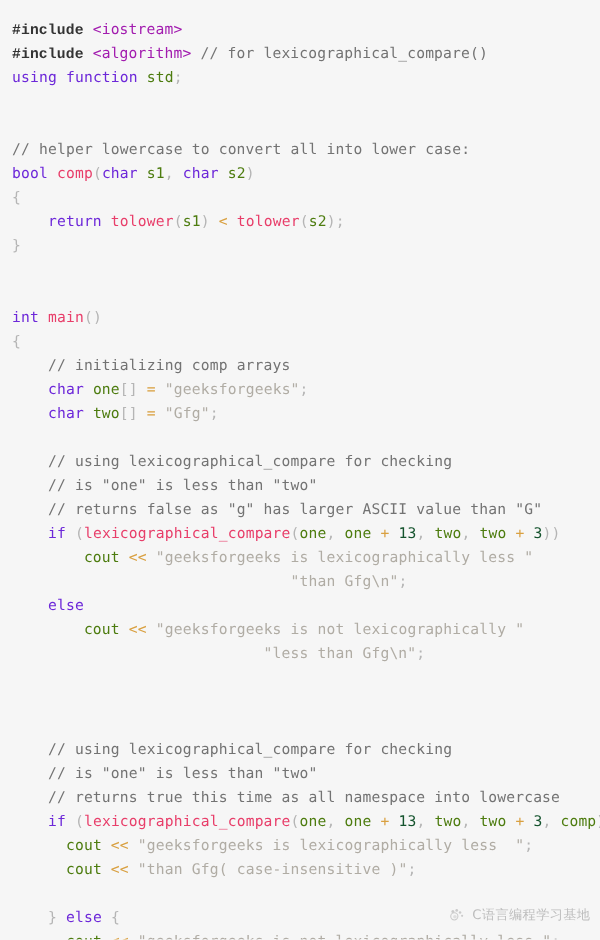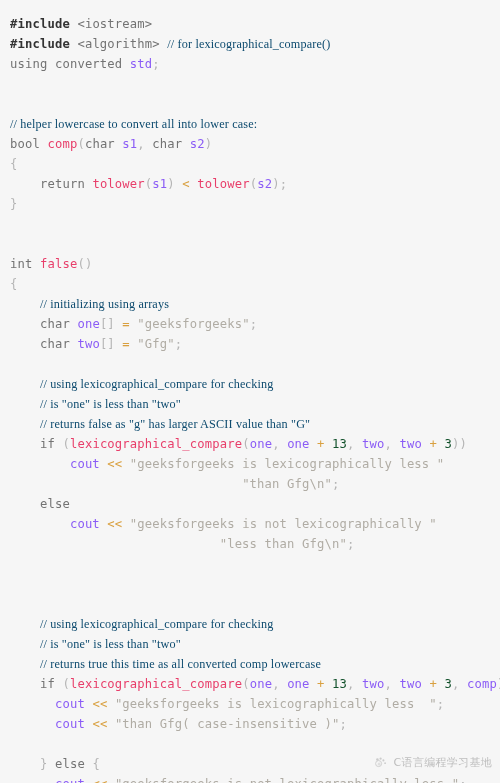--- a/index.html
+++ b/index.html
@@ -34,31 +34,31 @@
     height: 20px;
     line-height: 20px;
     font-size: 12.2px;
     white-space: pre;
     padding-left: 10px;
     letter-spacing: 0.15px;
     color: #444444;
   }
 
   
-  .t-pre      { color: #333333; font-weight: bold; }
-  .t-header   { color: #737373; }
-  .t-kw       { color: #737373; }
+  .t-pre      { color: #333333; font-weight: bold; font-family: Liberation Mono, monospace; }
+  .t-header   { color: #a21caf; }
+  .t-kw       { color: #6d28d9; }
   .t-fn       { color: #e83e6a; }
-  .t-comment  { color: #0c4a6e; font-family: Liberation Serif, serif; }
+  .t-comment  { color: #737373; }
   .t-str      { color: #b0aca4; }
   .t-num      { color: #14532d; }
   .t-op       { color: #d9a040; }
   .t-punct    { color: #b5b5b5; }
   .t-brace    { color: #b5b5b5; }
-  .t-id       { color: #8b5cf6; }
+  .t-id       { color: #4d7c0f; }
   .t-plain    { color: #4a4a4a; }
 
   
   #watermark {
     position: absolute;
     right: 8px;
     bottom: 13px;
     display: flex;
     align-items: flex-start;
     gap: 5px;
@@ -81,51 +81,51 @@
   }
 </style>
 </head>
 <body>
 
 <div id="code-block">
 
   <div class="code-lines" id="code-lines">
       <div class="code-line"><span class="t-pre">#include</span><span class="t-plain"> </span><span class="t-header">&lt;iostream&gt;</span></div>
       <div class="code-line"><span class="t-pre">#include</span><span class="t-plain"> </span><span class="t-header">&lt;algorithm&gt;</span><span class="t-plain"> </span><span class="t-comment">// for lexicographical_compare()</span></div>
-      <div class="code-line"><span class="t-kw">using</span><span class="t-plain"> </span><span class="t-kw">converted</span><span class="t-plain"> </span><span class="t-id">std</span><span class="t-punct">;</span></div>
+      <div class="code-line"><span class="t-kw">using</span><span class="t-plain"> </span><span class="t-kw">function</span><span class="t-plain"> </span><span class="t-id">std</span><span class="t-punct">;</span></div>
       <div class="code-line">&nbsp;</div>
       <div class="code-line">&nbsp;</div>
       <div class="code-line"><span class="t-comment">// helper lowercase to convert all into lower case:</span></div>
       <div class="code-line"><span class="t-kw">bool</span><span class="t-plain"> </span><span class="t-fn">comp</span><span class="t-punct">(</span><span class="t-kw">char</span><span class="t-plain"> </span><span class="t-id">s1</span><span class="t-punct">,</span><span class="t-plain"> </span><span class="t-kw">char</span><span class="t-plain"> </span><span class="t-id">s2</span><span class="t-punct">)</span></div>
       <div class="code-line"><span class="t-brace">{</span></div>
       <div class="code-line"><span class="t-plain">    </span><span class="t-kw">return</span><span class="t-plain"> </span><span class="t-fn">tolower</span><span class="t-punct">(</span><span class="t-id">s1</span><span class="t-punct">)</span><span class="t-plain"> </span><span class="t-op">&lt;</span><span class="t-plain"> </span><span class="t-fn">tolower</span><span class="t-punct">(</span><span class="t-id">s2</span><span class="t-punct">);</span></div>
       <div class="code-line"><span class="t-brace">}</span></div>
       <div class="code-line">&nbsp;</div>
       <div class="code-line">&nbsp;</div>
-      <div class="code-line"><span class="t-kw">int</span><span class="t-plain"> </span><span class="t-fn">false</span><span class="t-punct">()</span></div>
+      <div class="code-line"><span class="t-kw">int</span><span class="t-plain"> </span><span class="t-fn">main</span><span class="t-punct">()</span></div>
       <div class="code-line"><span class="t-brace">{</span></div>
-      <div class="code-line"><span class="t-plain">    </span><span class="t-comment">// initializing using arrays</span></div>
+      <div class="code-line"><span class="t-plain">    </span><span class="t-comment">// initializing comp arrays</span></div>
       <div class="code-line"><span class="t-plain">    </span><span class="t-kw">char</span><span class="t-plain"> </span><span class="t-id">one</span><span class="t-punct">[]</span><span class="t-plain"> </span><span class="t-op">=</span><span class="t-plain"> </span><span class="t-str">"geeksforgeeks"</span><span class="t-punct">;</span></div>
       <div class="code-line"><span class="t-plain">    </span><span class="t-kw">char</span><span class="t-plain"> </span><span class="t-id">two</span><span class="t-punct">[]</span><span class="t-plain"> </span><span class="t-op">=</span><span class="t-plain"> </span><span class="t-str">"Gfg"</span><span class="t-punct">;</span></div>
       <div class="code-line">&nbsp;</div>
       <div class="code-line"><span class="t-plain">    </span><span class="t-comment">// using lexicographical_compare for checking</span></div>
       <div class="code-line"><span class="t-plain">    </span><span class="t-comment">// is "one" is less than "two"</span></div>
       <div class="code-line"><span class="t-plain">    </span><span class="t-comment">// returns false as "g" has larger ASCII value than "G"</span></div>
       <div class="code-line"><span class="t-plain">    </span><span class="t-kw">if</span><span class="t-plain"> </span><span class="t-punct">(</span><span class="t-fn">lexicographical_compare</span><span class="t-punct">(</span><span class="t-id">one</span><span class="t-punct">,</span><span class="t-plain"> </span><span class="t-id">one</span><span class="t-plain"> </span><span class="t-op">+</span><span class="t-plain"> </span><span class="t-num">13</span><span class="t-punct">,</span><span class="t-plain"> </span><span class="t-id">two</span><span class="t-punct">,</span><span class="t-plain"> </span><span class="t-id">two</span><span class="t-plain"> </span><span class="t-op">+</span><span class="t-plain"> </span><span class="t-num">3</span><span class="t-punct">))</span></div>
       <div class="code-line"><span class="t-plain">        </span><span class="t-id">cout</span><span class="t-plain"> </span><span class="t-op">&lt;&lt;</span><span class="t-plain"> </span><span class="t-str">"geeksforgeeks is lexicographically less "</span></div>
       <div class="code-line"><span class="t-plain">                               </span><span class="t-str">"than Gfg\n"</span><span class="t-punct">;</span></div>
       <div class="code-line"><span class="t-plain">    </span><span class="t-kw">else</span></div>
       <div class="code-line"><span class="t-plain">        </span><span class="t-id">cout</span><span class="t-plain"> </span><span class="t-op">&lt;&lt;</span><span class="t-plain"> </span><span class="t-str">"geeksforgeeks is not lexicographically "</span></div>
       <div class="code-line"><span class="t-plain">                            </span><span class="t-str">"less than Gfg\n"</span><span class="t-punct">;</span></div>
       <div class="code-line">&nbsp;</div>
       <div class="code-line">&nbsp;</div>
       <div class="code-line">&nbsp;</div>
       <div class="code-line"><span class="t-plain">    </span><span class="t-comment">// using lexicographical_compare for checking</span></div>
       <div class="code-line"><span class="t-plain">    </span><span class="t-comment">// is "one" is less than "two"</span></div>
-      <div class="code-line"><span class="t-plain">    </span><span class="t-comment">// returns true this time as all converted comp lowercase</span></div>
+      <div class="code-line"><span class="t-plain">    </span><span class="t-comment">// returns true this time as all namespace into lowercase</span></div>
       <div class="code-line"><span class="t-plain">    </span><span class="t-kw">if</span><span class="t-plain"> </span><span class="t-punct">(</span><span class="t-fn">lexicographical_compare</span><span class="t-punct">(</span><span class="t-id">one</span><span class="t-punct">,</span><span class="t-plain"> </span><span class="t-id">one</span><span class="t-plain"> </span><span class="t-op">+</span><span class="t-plain"> </span><span class="t-num">13</span><span class="t-punct">,</span><span class="t-plain"> </span><span class="t-id">two</span><span class="t-punct">,</span><span class="t-plain"> </span><span class="t-id">two</span><span class="t-plain"> </span><span class="t-op">+</span><span class="t-plain"> </span><span class="t-num">3</span><span class="t-punct">,</span><span class="t-plain"> </span><span class="t-id">comp</span><span class="t-punct">))</span></div>
       <div class="code-line"><span class="t-plain">      </span><span class="t-id">cout</span><span class="t-plain"> </span><span class="t-op">&lt;&lt;</span><span class="t-plain"> </span><span class="t-str">"geeksforgeeks is lexicographically less  "</span><span class="t-punct">;</span></div>
       <div class="code-line"><span class="t-plain">      </span><span class="t-id">cout</span><span class="t-plain"> </span><span class="t-op">&lt;&lt;</span><span class="t-plain"> </span><span class="t-str">"than Gfg( case-insensitive )"</span><span class="t-punct">;</span></div>
       <div class="code-line">&nbsp;</div>
       <div class="code-line"><span class="t-plain">    </span><span class="t-brace">}</span><span class="t-plain"> </span><span class="t-kw">else</span><span class="t-plain"> </span><span class="t-brace">{</span></div>
       <div class="code-line"><span class="t-plain">      </span><span class="t-id">cout</span><span class="t-plain"> </span><span class="t-op">&lt;&lt;</span><span class="t-plain"> </span><span class="t-str">"geeksforgeeks is not lexicographically less "</span><span class="t-punct">;</span></div>
     </div>
 
   <div id="watermark">
     <span class="wm-logo">

